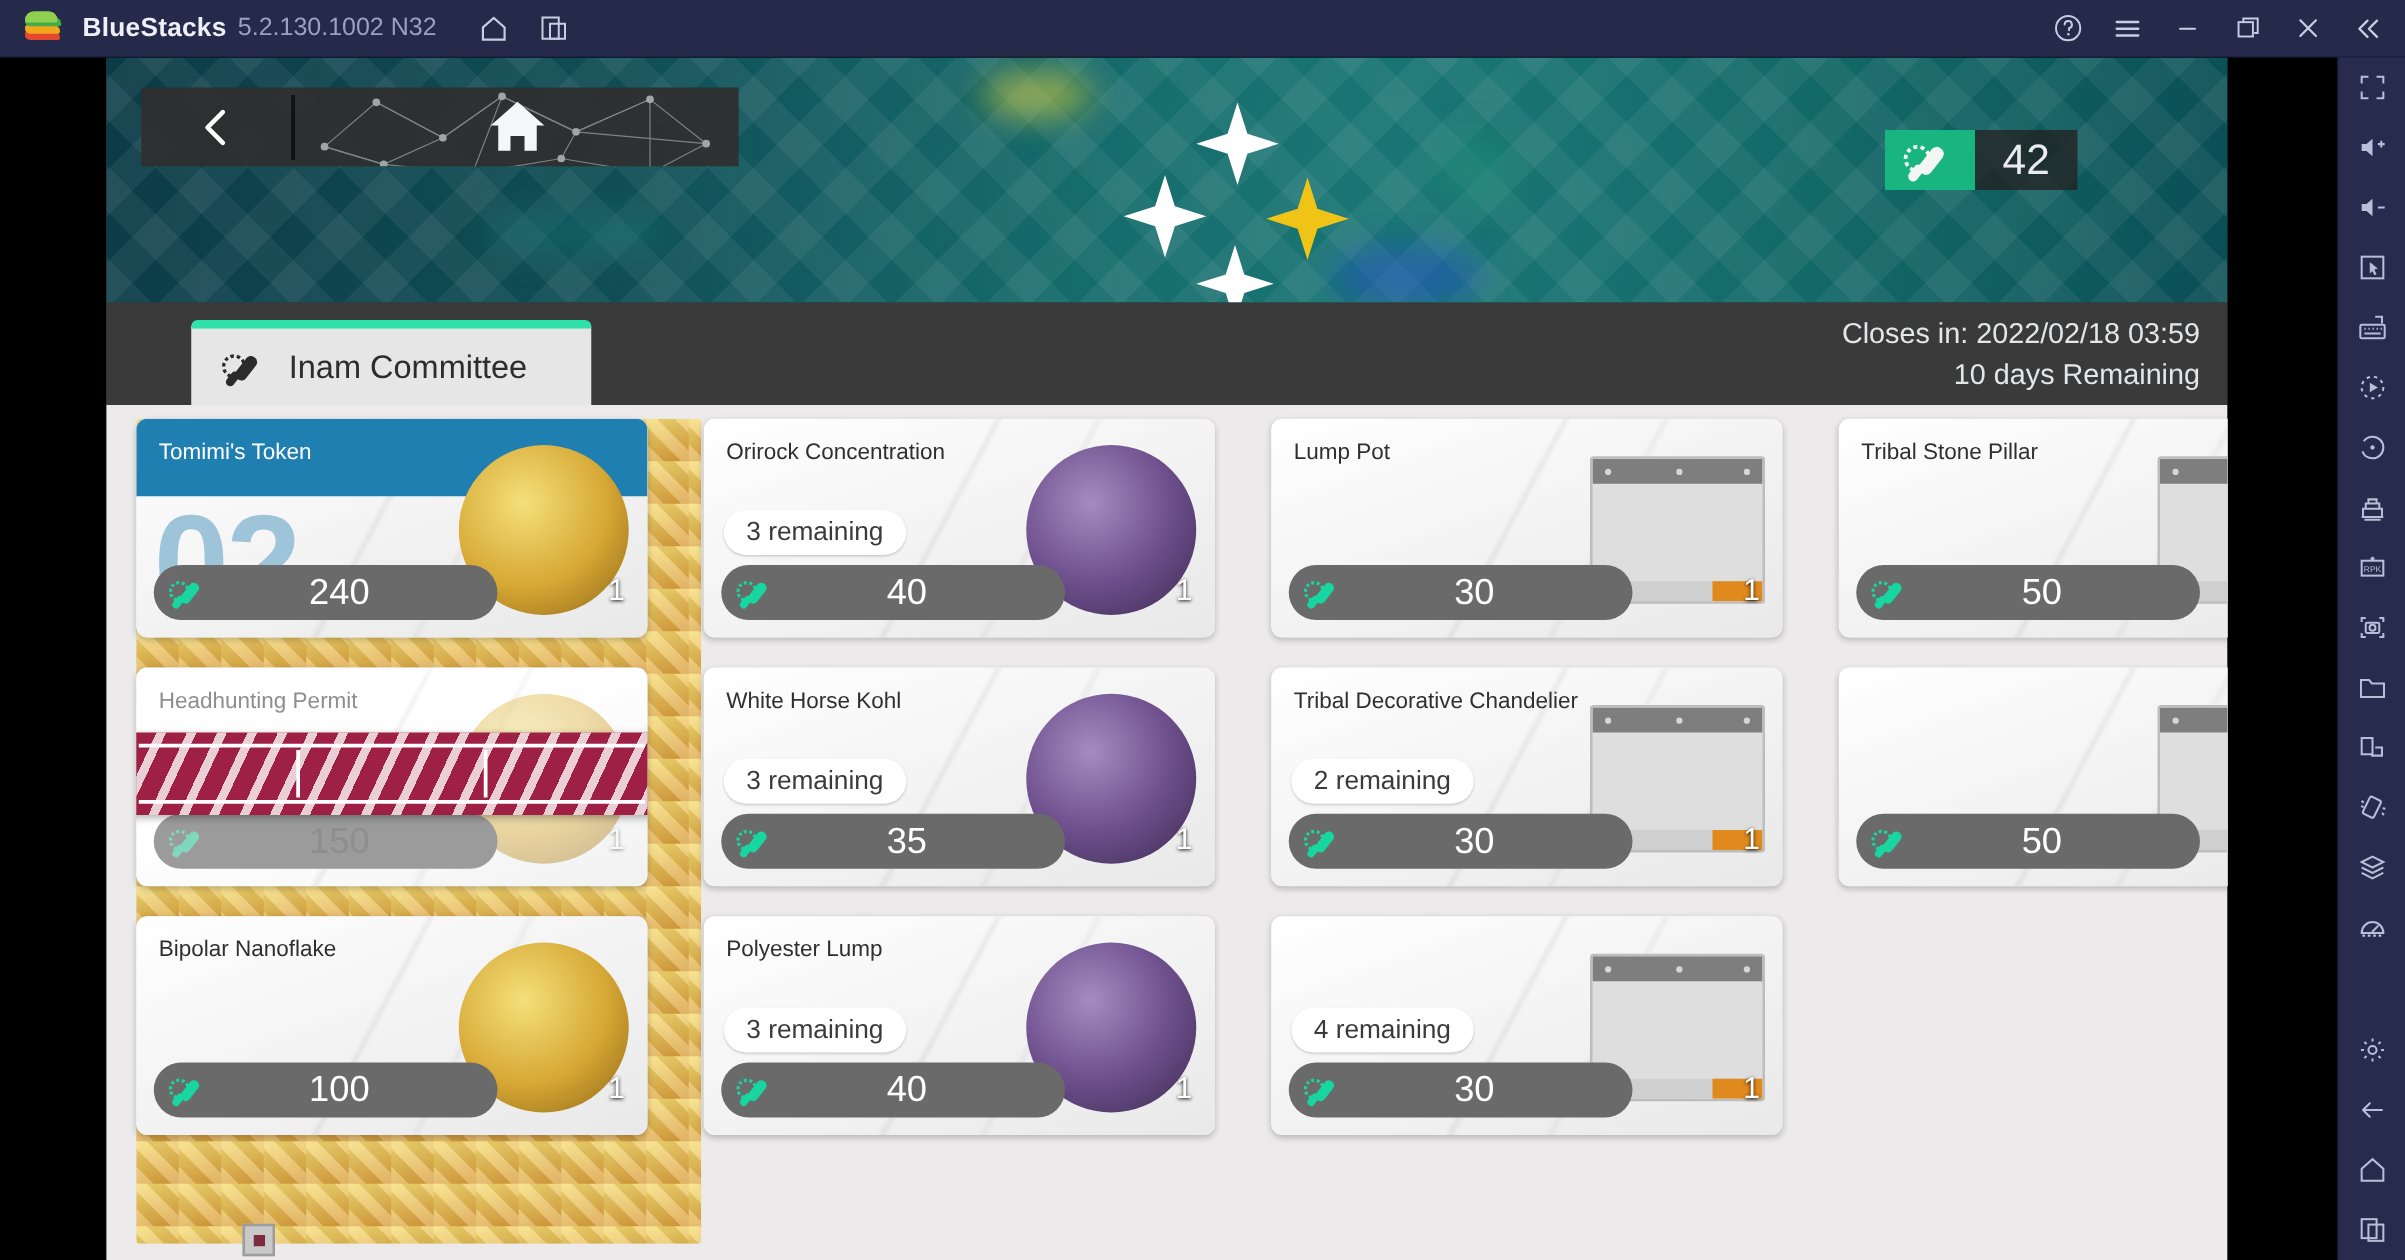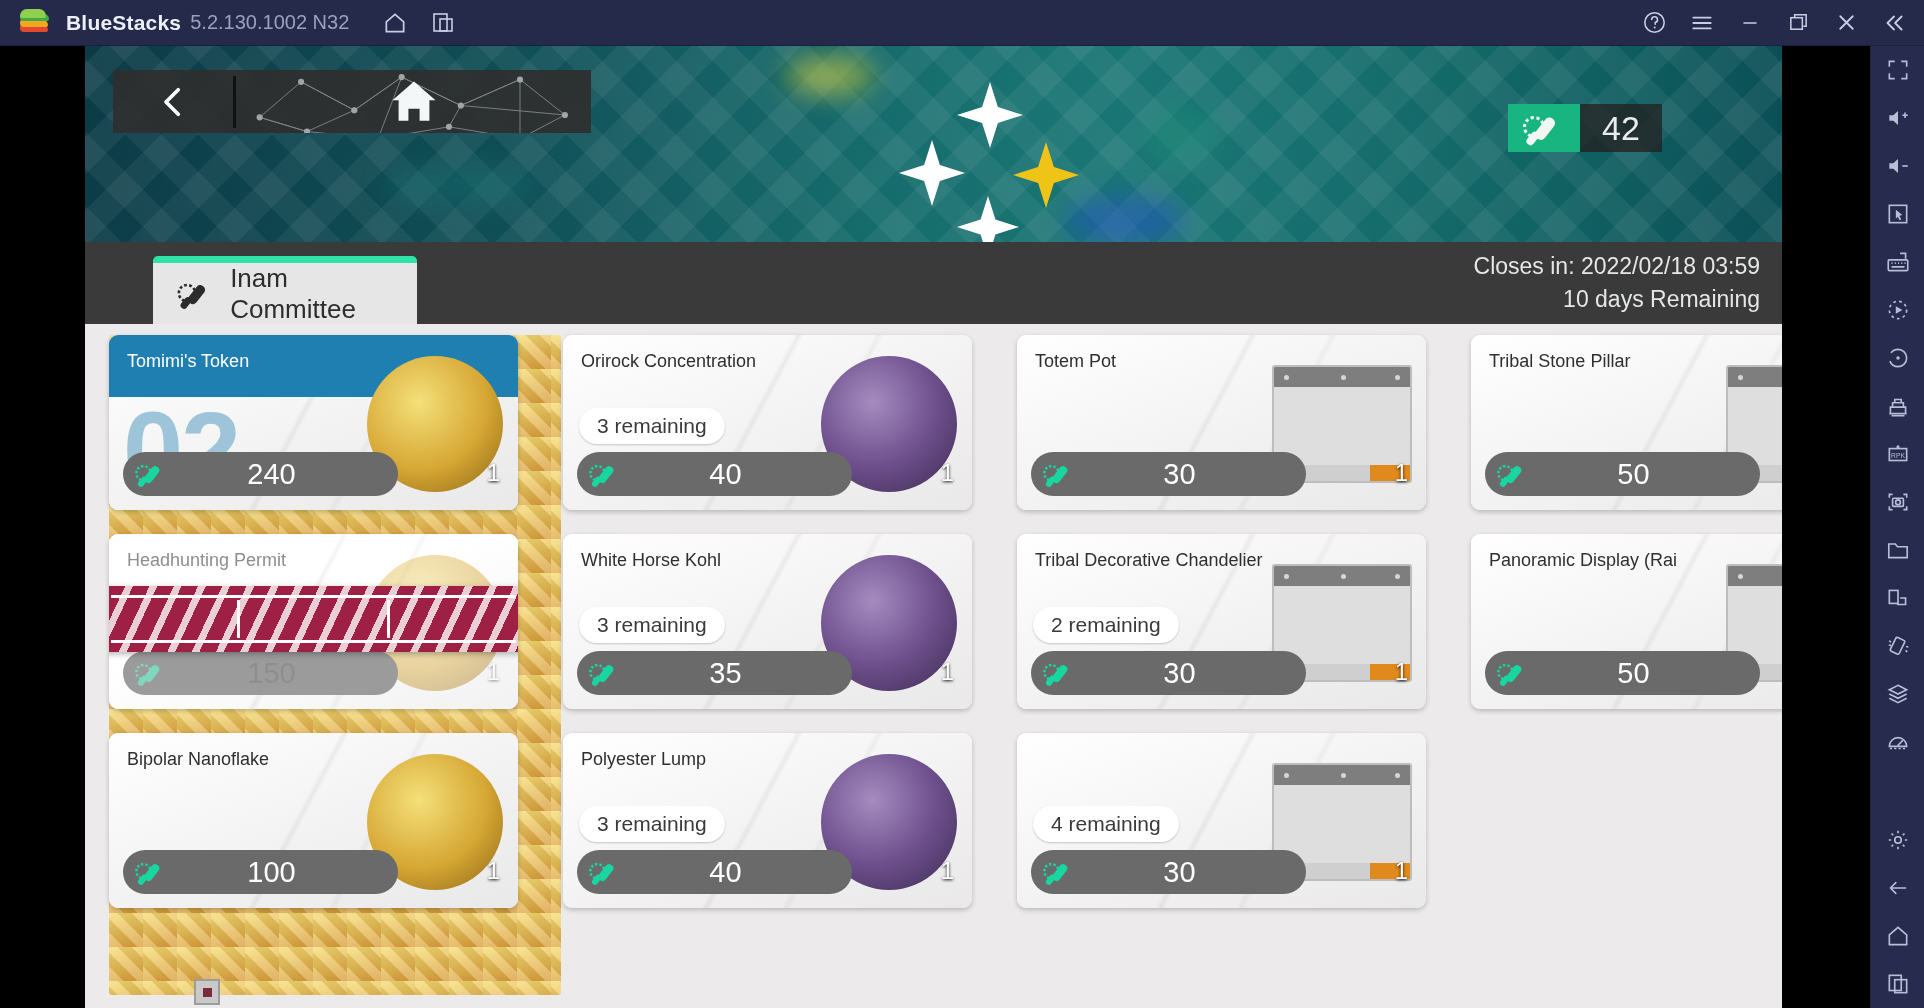--- a/index.html
+++ b/index.html
@@ -96,21 +96,21 @@
   .tokenbox .tk-icon { width: 72px; height: 48px; background: #19b580; display: flex;
                        align-items: center; justify-content: center; }
   .tokenbox .tk-val { height: 48px; min-width: 82px; background: rgba(36,28,28,.72);
                       color: #e9ecef; font-size: 34px; display: flex; align-items: center;
                       justify-content: center; padding: 0 14px; }
 
   
   .tabstrip { position: absolute; left: 0; top: 196px; width: 1697px; height: 82px;
               background: #3a3a3a; }
   .tab {
-    position: absolute; left: 68px; top: 14px; width: 264px; height: 68px;
+    position: absolute; left: 68px; top: 14px; width: 320px; height: 68px;
     background: #e6e6e6; border-radius: 5px 5px 0 0; display: flex; align-items: center;
     padding-left: 22px; border-top: 7px solid #2fe3a8;
   }
   .tab .tab-label { margin-left: 14px; font-size: 26px; color: #2d2d2d; }
   .closes {
     position: absolute; right: 22px; top: 8px; text-align: right; color: #e4e6e8;
     font-size: 23px; line-height: 33px;
   }
 
   
@@ -400,21 +400,21 @@
              <div class="furni">
       <div class="fbar"></div>
       <div class="fdot" style="left:10px"></div>
       <div class="fdot" style="left:67px"></div>
       <div class="fdot" style="right:10px"></div>
       <div class="fbot"></div>
       <div class="forange"></div>
                 </div>
              <span class="qty">1</span>
            </div>
-              <div class="cname">Totem Pot</div>
+              <div class="cname">Lump Pot</div>
               <div class="pricebar">
              <span class="p-icon">
                <svg width="36" height="30" viewBox="0 0 48 38" fill="none" stroke="#18d6a0" stroke-width="3.4">
   <path d="M11 27 a9.5 9.5 0 1 1 12-12" stroke-dasharray="3.2 2.6"></path>
   <rect x="20" y="7" width="11" height="25" rx="5" transform="rotate(38 25 19)" fill="#18d6a0" stroke="none"></rect>
   <rect x="9" y="22" width="8" height="15" rx="4" transform="rotate(38 13 29)" fill="#18d6a0" stroke="none"></rect>
                   </svg>
              </span>
              <span class="p-val">30</span>
            </div>
@@ -516,21 +516,20 @@
               <div class="texture"></div>
               <div class="thumb">
              <div class="furni">
       <div class="fbar"></div>
       <div class="fdot" style="left:10px"></div>
 
       <div class="fbot"></div>
       </div>
 
            </div>
-              <div class="cname">Panoramic Display (Rai</div>
               <div class="pricebar">
              <span class="p-icon">
                <svg width="36" height="30" viewBox="0 0 48 38" fill="none" stroke="#18d6a0" stroke-width="3.4">
   <path d="M11 27 a9.5 9.5 0 1 1 12-12" stroke-dasharray="3.2 2.6"></path>
   <rect x="20" y="7" width="11" height="25" rx="5" transform="rotate(38 25 19)" fill="#18d6a0" stroke="none"></rect>
   <rect x="9" y="22" width="8" height="15" rx="4" transform="rotate(38 13 29)" fill="#18d6a0" stroke="none"></rect>
                   </svg>
              </span>
              <span class="p-val">50</span>
            </div>

